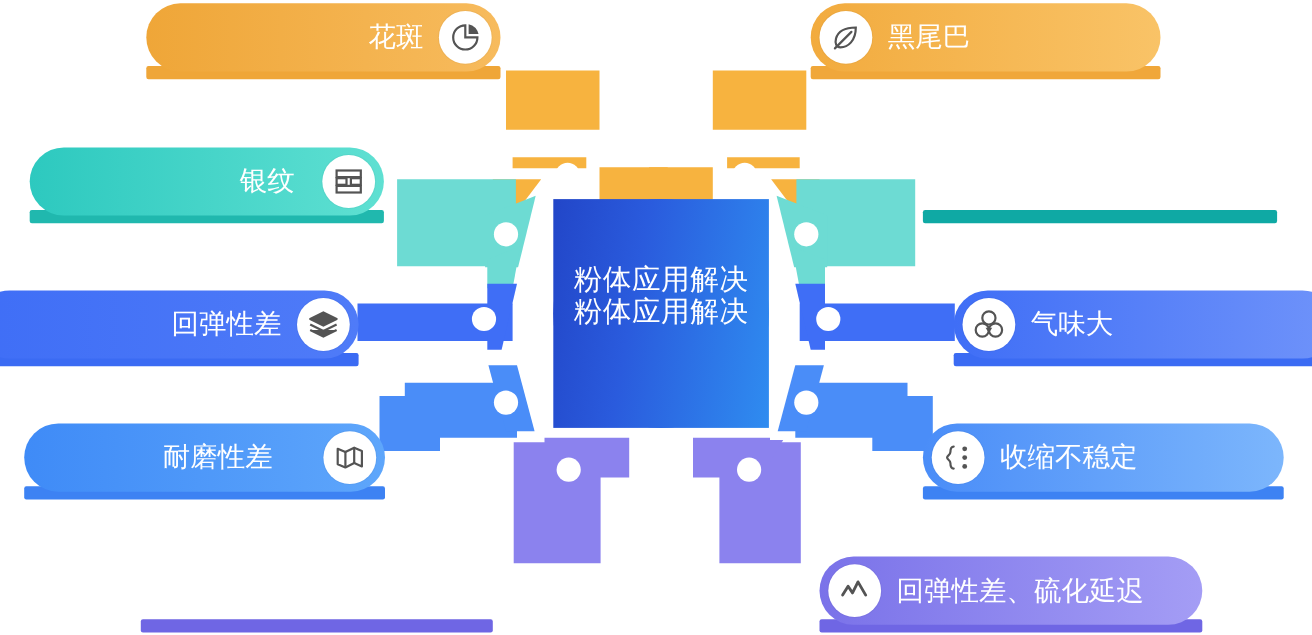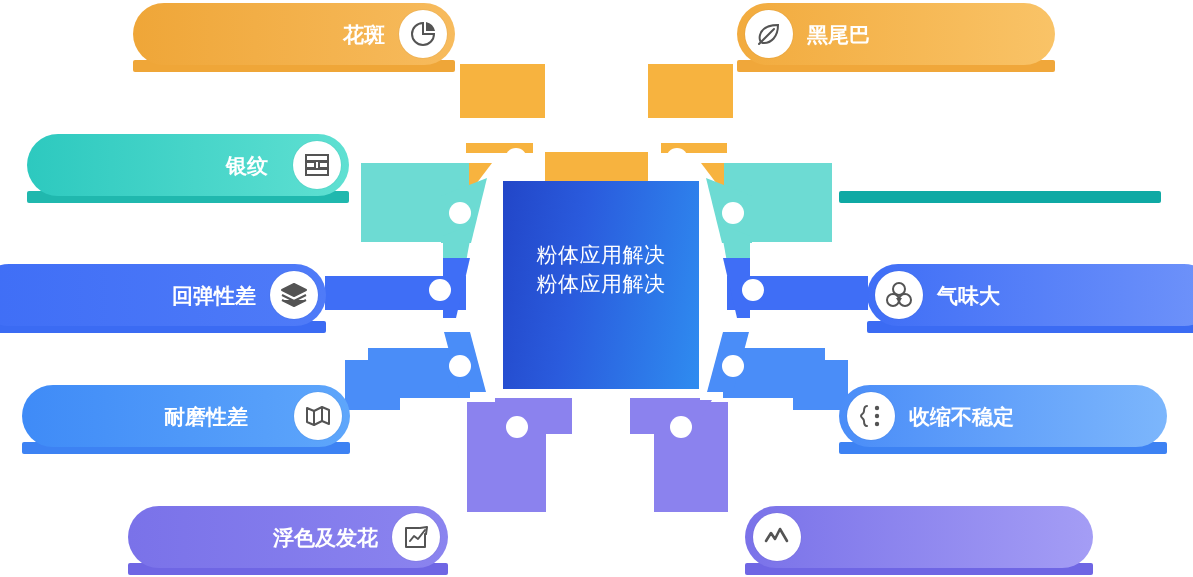--- a/index.html
+++ b/index.html
@@ -20,36 +20,36 @@
     left:503px;top:181px;width:196px;height:208px;
     background:linear-gradient(100deg,#2246c8 0%,#2a5bdd 38%,#2f8cf0 100%);
   }
   .hub-circle{
     position:absolute;left:503px;top:181px;width:196px;height:208px;
     border-radius:50%;
     background:linear-gradient(100deg,#2246c8 0%,#2a5bdd 38%,#2f8cf0 100%);
   }
   .hub-label{
     position:absolute;left:493px;top:240px;width:216px;
-    text-align:center;color:#ffffff;font-size:21px;line-height:29px;
+    text-align:center;color:#ffffff;font-size:26px;line-height:29px;
     letter-spacing:.5px;
   }
 
   
   .pill{
     position:absolute;
     display:flex;align-items:center;
     height:62px;
     border-radius:31px;
     box-sizing:border-box;
   }
   .pill.right{padding-left:8px;}
   .pill.left{padding-right:8px;justify-content:flex-end;}
   .pill .lbl{
-    color:#ffffff;font-size:21px;line-height:1;white-space:nowrap;font-weight:bold;
+    color:#ffffff;font-size:25px;line-height:1;white-space:nowrap;
   }
   .pill.left .lbl{margin-right:14px;}
   .pill.right .lbl{margin-left:14px;}
   .badge{
     width:48px;height:48px;border-radius:50%;
     background:#ffffff;flex:0 0 48px;
     display:flex;align-items:center;justify-content:center;
     box-shadow:0 0 0 1px rgba(0,0,0,.03);
   }
   .badge svg{display:block;}
@@ -261,33 +261,24 @@
         <path d="M11 5 C8 5 8 8 8 10 C8 13 5 13 5 15 C5 17 8 17 8 20 C8 22 8 25 11 25"></path>
         <circle cx="21" cy="7" r="2.2" fill="#545454" stroke="none"></circle>
         <circle cx="21" cy="15" r="2.2" fill="#545454" stroke="none"></circle>
         <circle cx="21" cy="23" r="2.2" fill="#545454" stroke="none"></circle>
       </svg>
     </span>
     <span class="lbl">收缩不稳定</span>
   </div>
 
   <div class="slab" id="slab-8"></div>
-  <div class="pill left" id="pill-8">
-    <span class="lbl">浮色及发花</span>
-    <span class="badge">
-      <svg width="30" height="30" viewBox="0 0 30 30" fill="none" stroke="#545454" stroke-width="2" stroke-linecap="round" stroke-linejoin="round">
-        <path d="M24 12 L24 25 L5 25 L5 6 L18 6"></path>
-        <path d="M9 19 L13 14 L17 17 L24 8"></path>
-        <path d="M19 6 L26 5 L25 12"></path>
-      </svg>
-    </span>
-  </div>
 
   <div class="slab" id="slab-9"></div>
   <div class="pill right" id="pill-9">
     <span class="badge">
       <svg width="30" height="30" viewBox="0 0 30 30" fill="none" stroke="#545454" stroke-width="2.6" stroke-linecap="round" stroke-linejoin="round">
         <path d="M4 19 L9 11 L13 17 L18 7 L25 19"></path>
       </svg>
     </span>
+    <span class="lbl">回弹性差、硫化延迟</span>
   </div>
 
 </div>
 
 </body></html>

